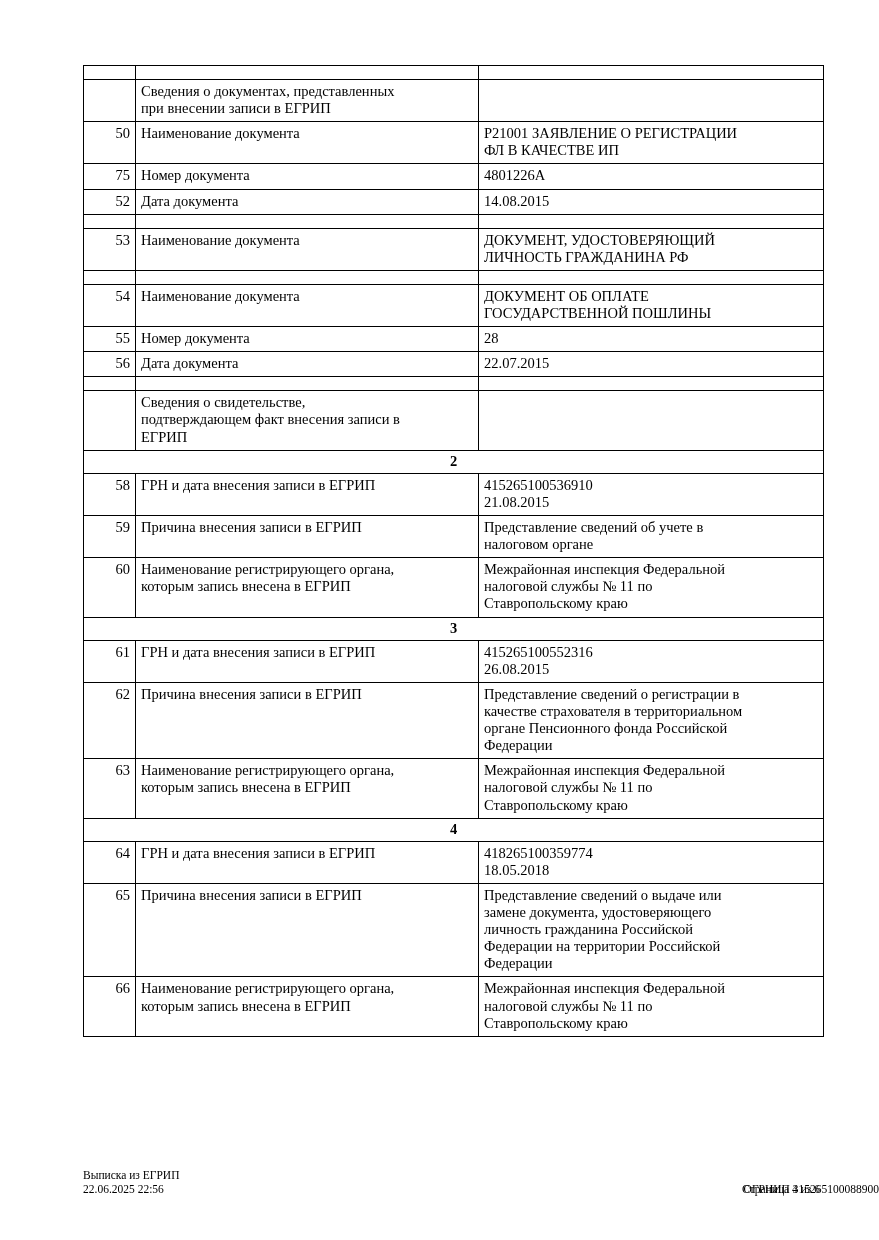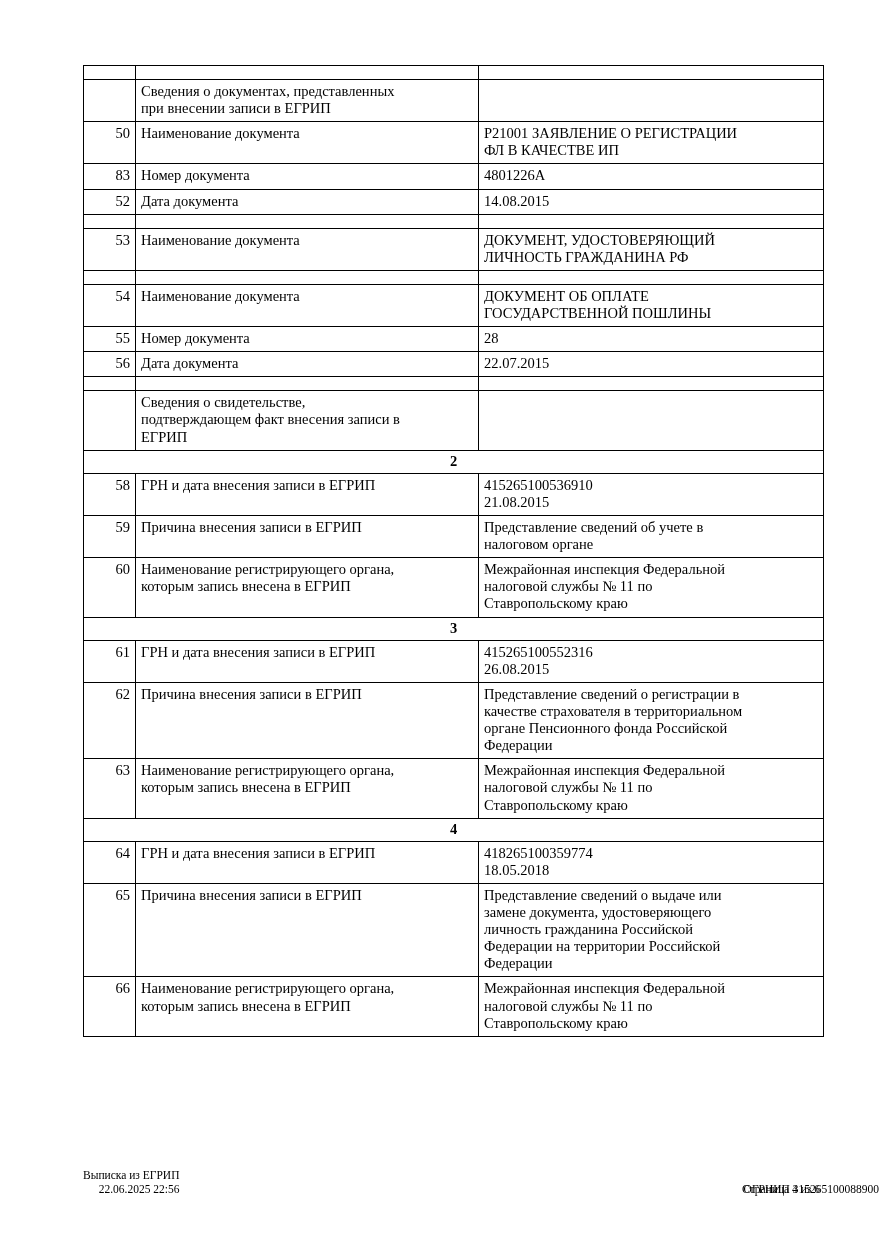--- a/index.html
+++ b/index.html
@@ -60,21 +60,21 @@
     top: 1168px;
     width: 879px;
     height: 40px;
     font-size: 11.5px;
     line-height: 1.25;
   }
   .footer-left {
     position: absolute;
     left: 83px;
     top: 0;
-    text-align: right;
+    text-align: left;
   }
   .footer-center {
     position: absolute;
     left: 0;
     top: 14px;
     width: 879px;
     text-align: right;
   }
   .footer-right {
     position: absolute;
@@ -103,21 +103,21 @@
 при внесении записи в ЕГРИП</td>
           <td class="c-value nowrap"></td>
         </tr>
         <tr>
           <td class="c-num">50</td>
           <td class="c-label nowrap">Наименование документа</td>
           <td class="c-value nowrap">Р21001 ЗАЯВЛЕНИЕ О РЕГИСТРАЦИИ
 ФЛ В КАЧЕСТВЕ ИП</td>
         </tr>
         <tr>
-          <td class="c-num">83</td>
+          <td class="c-num">75</td>
           <td class="c-label nowrap">Номер документа</td>
           <td class="c-value nowrap">4801226А</td>
         </tr>
         <tr>
           <td class="c-num">52</td>
           <td class="c-label nowrap">Дата документа</td>
           <td class="c-value nowrap">14.08.2015</td>
         </tr>
         <tr class="spacer">
           <td class="c-num"></td>

